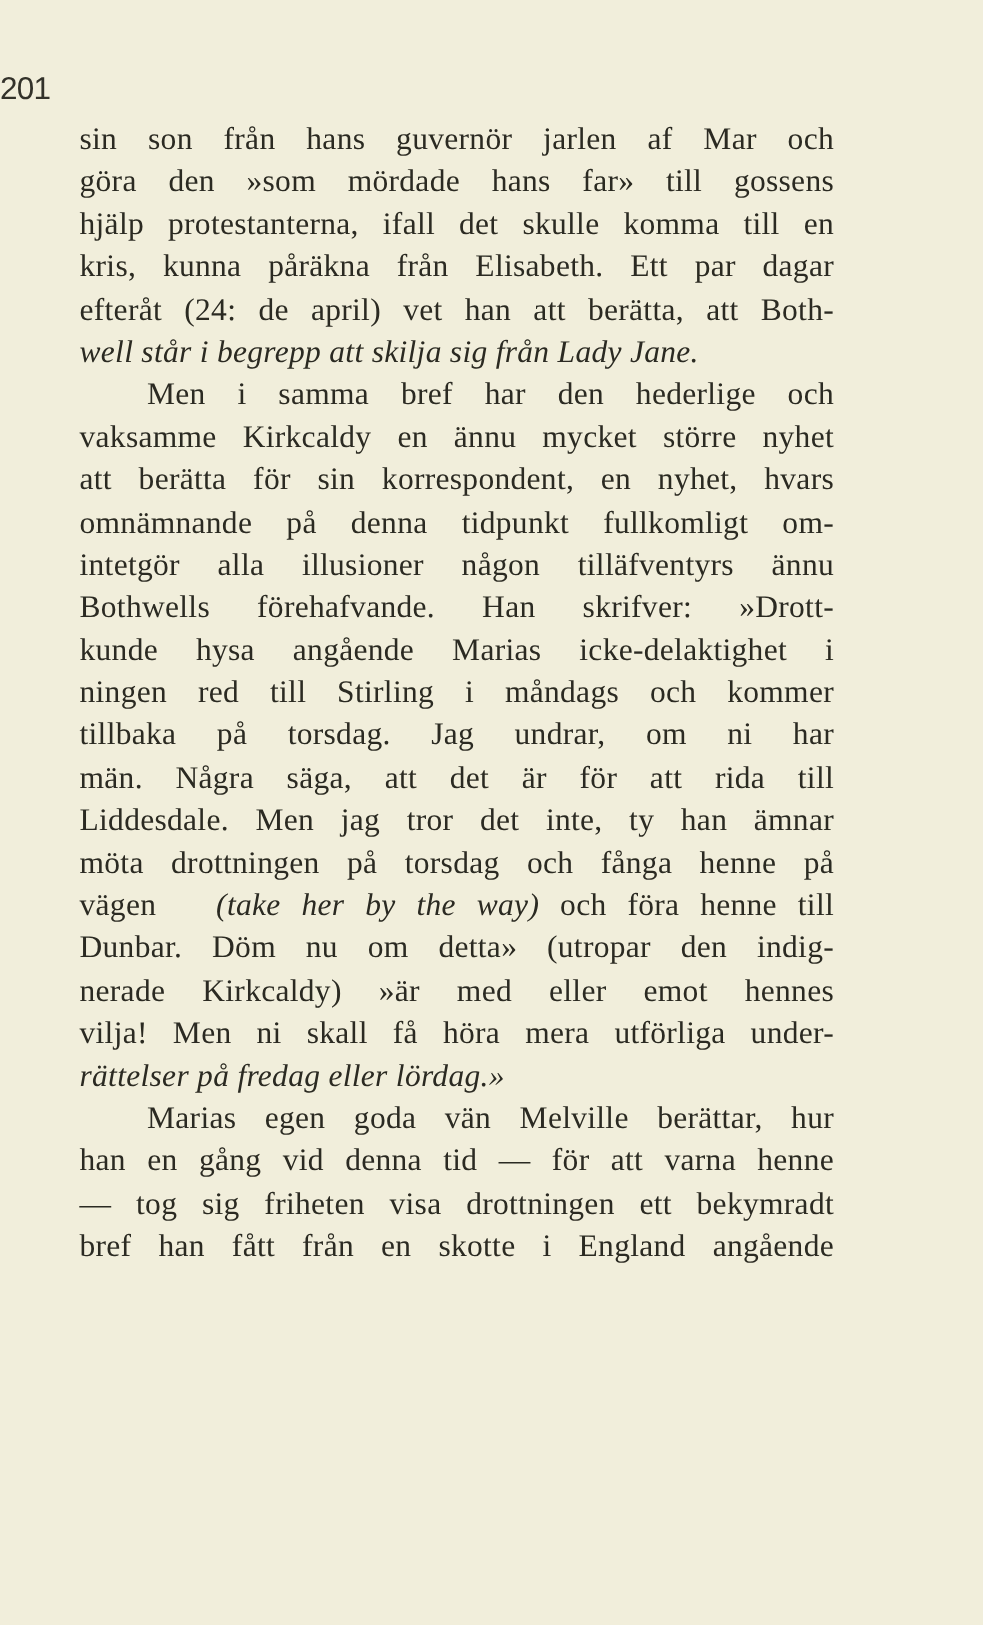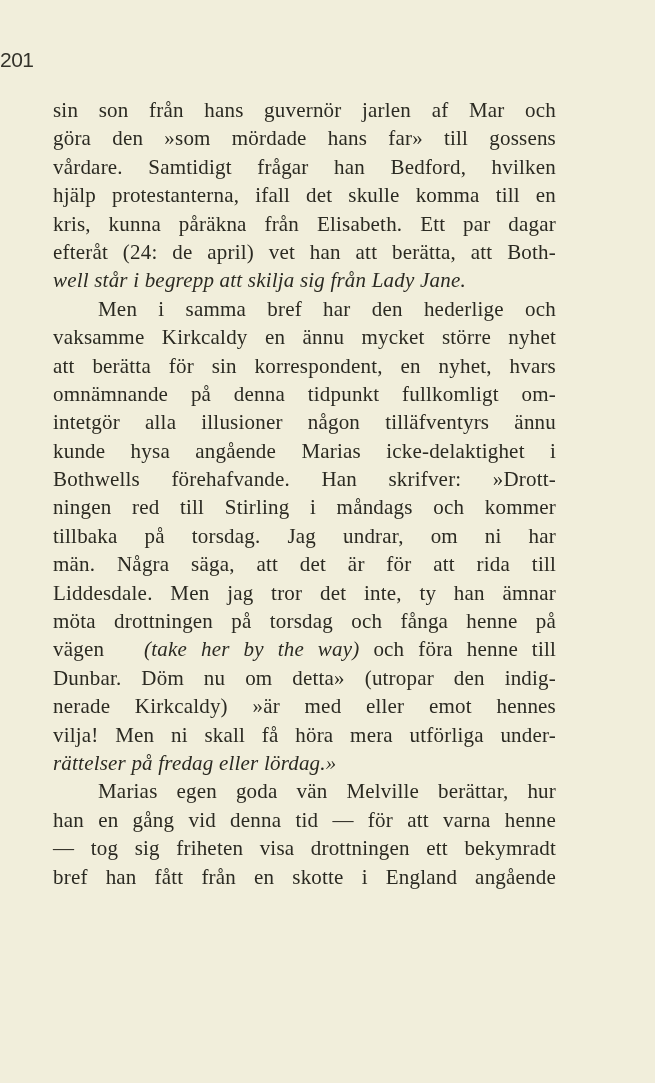--- a/index.html
+++ b/index.html
@@ -14,21 +14,21 @@
     .page-number {
       position: absolute;
       top: 48px; left: 0; width: 606px;
       font-size: 21px;
       font-family: "Liberation Sans", sans-serif;
       letter-spacing: -0.5px;
       color: #33322a;
     }
     .text-block {
       position: absolute;
-      top: 96px; left: 53px;
+      top: 78px; left: 53px;
       width: 503px;
     }
     .line {
       height: 28.4px;
       line-height: 28.4px;
       font-size: 21px;
       white-space: nowrap;
       text-align: justify;
       text-align-last: justify;
       letter-spacing: 0.2px;
@@ -38,32 +38,31 @@
     .italic { font-style: italic; margin-left: 26px; }
   </style>
 </head>
 <body>
 
 <div class="page-number">201</div>
 
 <div class="text-block">
   <div class="line">sin son från hans guvernör jarlen af Mar och</div>
   <div class="line">göra den »som mördade hans far» till gossens</div>
-  <div class="line">vårdare.  Samtidigt frågar han Bedford, hvilken</div>
   <div class="line">hjälp protestanterna, ifall det skulle komma till en</div>
   <div class="line">kris, kunna påräkna från Elisabeth.  Ett par dagar</div>
   <div class="line">efteråt (24: de april) vet han att berätta, att Both-</div>
   <div class="line last">well står i begrepp att skilja sig från Lady Jane.</div>
   <div class="line indent">Men i samma bref har den hederlige och</div>
   <div class="line">vaksamme Kirkcaldy en ännu mycket större nyhet</div>
   <div class="line">att berätta för sin korrespondent, en nyhet, hvars</div>
   <div class="line">omnämnande på denna tidpunkt fullkomligt om-</div>
   <div class="line">intetgör alla illusioner någon tilläfventyrs ännu</div>
+  <div class="line">Bothwells förehafvande.  Han skrifver: »Drott-</div>
   <div class="line">kunde hysa angående Marias icke-delaktighet i</div>
-  <div class="line">Bothwells förehafvande.  Han skrifver: »Drott-</div>
   <div class="line">ningen red till Stirling i måndags och kommer</div>
   <div class="line">tillbaka på torsdag.  Jag undrar, om ni har</div>
   <div class="line">män.  Några säga, att det är för att rida till</div>
   <div class="line">Liddesdale.  Men jag tror det inte, ty han ämnar</div>
   <div class="line">möta drottningen på torsdag och fånga henne på</div>
   <div class="line"><span>vägen </span><span class="italic">(take her by the way)</span><span> och föra henne till</span></div>
   <div class="line">Dunbar.  Döm nu om detta» (utropar den indig-</div>
   <div class="line">nerade Kirkcaldy) »är med eller emot hennes</div>
   <div class="line">vilja!  Men ni skall få höra mera utförliga under-</div>
   <div class="line last">rättelser på fredag eller lördag.»</div>

